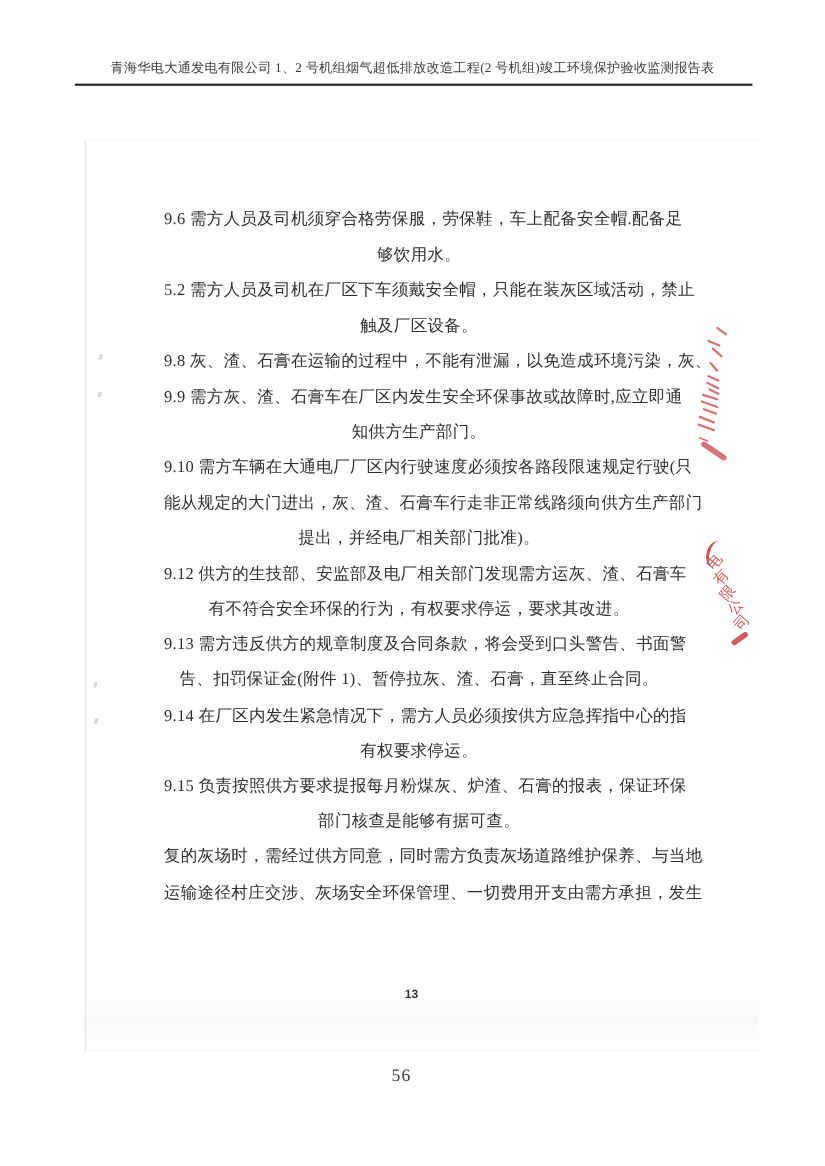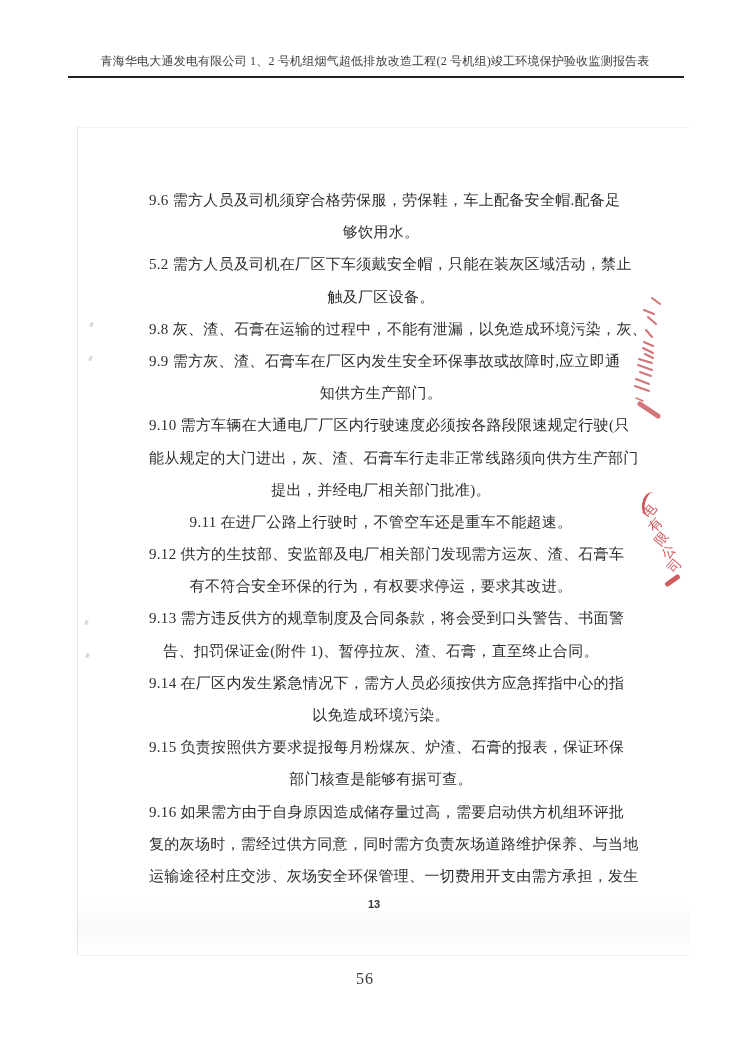--- a/index.html
+++ b/index.html
@@ -66,30 +66,28 @@
         <div class="line fill">9.6  需方人员及司机须穿合格劳保服，劳保鞋，车上配备安全帽.配备足</div>
         <div class="line">够饮用水。</div>
         <div class="line fill">5.2 需方人员及司机在厂区下车须戴安全帽，只能在装灰区域活动，禁止</div>
         <div class="line">触及厂区设备。</div>
         <div class="line fill">9.8 灰、渣、石膏在运输的过程中，不能有泄漏，以免造成环境污染，灰、</div>
         <div class="line fill">9.9  需方灰、渣、石膏车在厂区内发生安全环保事故或故障时,应立即通</div>
         <div class="line">知供方生产部门。</div>
         <div class="line fill">9.10 需方车辆在大通电厂厂区内行驶速度必须按各路段限速规定行驶(只</div>
         <div class="line fill">能从规定的大门进出，灰、渣、石膏车行走非正常线路须向供方生产部门</div>
         <div class="line">提出，并经电厂相关部门批准)。</div>
-        <div class="line">9.11 在进厂公路上行驶时，不管空车还是重车不能超速。</div>
         <div class="line fill">9.12 供方的生技部、安监部及电厂相关部门发现需方运灰、渣、石膏车</div>
         <div class="line">有不符合安全环保的行为，有权要求停运，要求其改进。</div>
         <div class="line fill">9.13 需方违反供方的规章制度及合同条款，将会受到口头警告、书面警</div>
         <div class="line">告、扣罚保证金(附件 1)、暂停拉灰、渣、石膏，直至终止合同。</div>
         <div class="line fill">9.14 在厂区内发生紧急情况下，需方人员必须按供方应急挥指中心的指</div>
-        <div class="line">以免造成环境污染。</div>
+        <div class="line">有权要求停运。</div>
         <div class="line fill">9.15 负责按照供方要求提报每月粉煤灰、炉渣、石膏的报表，保证环保</div>
         <div class="line">部门核查是能够有据可查。</div>
-        <div class="line fill">9.16 如果需方由于自身原因造成储存量过高，需要启动供方机组环评批</div>
         <div class="line fill">复的灰场时，需经过供方同意，同时需方负责灰场道路维护保养、与当地</div>
         <div class="line">运输途径村庄交涉、灰场安全环保管理、一切费用开支由需方承担，发生</div>
       </div>
     <div class="inner-pagenum">13</div>
     <div class="scan-noise"></div>
   </div>
 
   <div class="stamp-upper">
     <svg width="40" height="132" viewBox="0 0 40 132" xmlns="http://www.w3.org/2000/svg" stroke="rgba(196,71,75,.75)" stroke-width="2" stroke-linecap="round" fill="none">
       <path d="M20,8 l8,6"></path>

